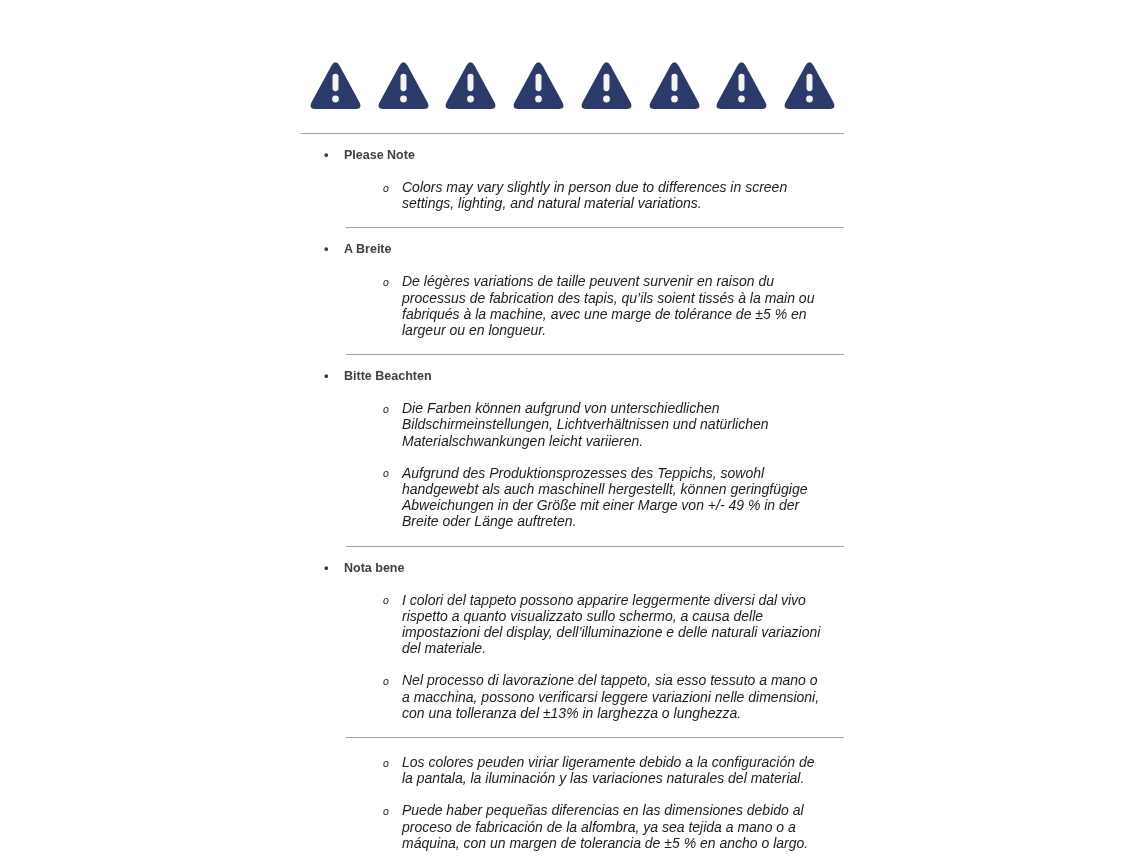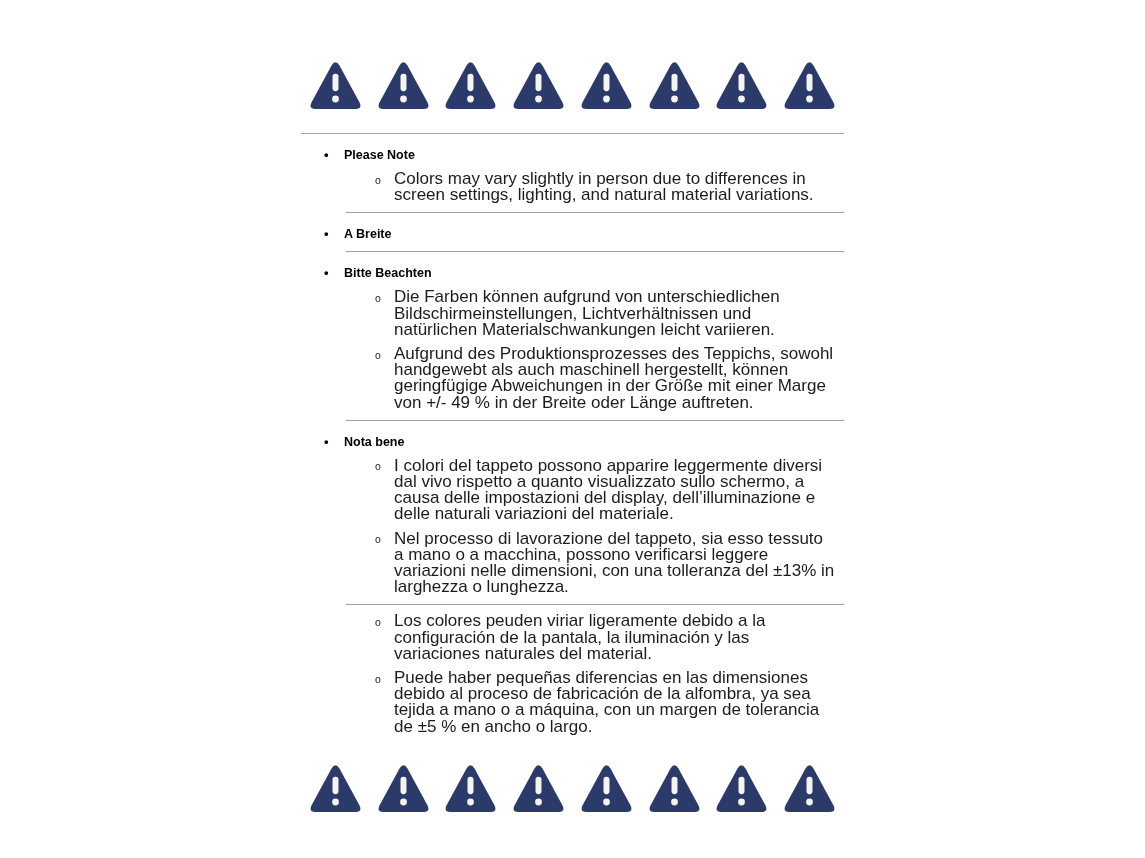--- a/index.html
+++ b/index.html
@@ -38,38 +38,39 @@
   .hr-top { margin: 22px 0 0 0; }
   .hr-mid { margin: 9px 0 0 45px; }
   
   .heading {
     position: relative;
     margin: 14px 0 2px 0;
     padding-left: 43px;
     font-size: 12.5px;
     font-weight: bold;
     line-height: 15px;
-    color: #000000;
+    color: #404040;
   }
   .heading::before {
     content: "\2022";
     position: absolute;
     left: 23px;
     top: -1px;
     font-size: 13px;
   }
   
   .item {
     position: relative;
-    margin: 8px;
+    margin: 16px;
     padding-left: 85px;
     padding-right: 1px;
-    font-size: 17px;
+    font-size: 14px;
     line-height: 16.2px;
     color: #1c1c1c;
+    font-style: italic;
   }
   .item::before {
     content: "o";
     position: absolute;
     left: 66px;
     top: 0.5px;
     font-size: 10.5px;
     line-height: 16.2px;
     color: #1c1c1c;
   }
@@ -125,20 +126,21 @@
   <hr class="hr hr-top">
 
   <div class="section">
     <div class="heading">Please Note</div>
     <p class="item">Colors may vary slightly in person due to differences in screen settings, lighting, and natural material variations.</p>
     <hr class="hr hr-mid">
   </div>
 
   <div class="section">
     <div class="heading">A Breite</div>
+    <p class="item">De légères variations de taille peuvent survenir en raison du processus de fabrication des tapis, qu’ils soient tissés à la main ou fabriqués à la machine, avec une marge de tolérance de ±5 % en largeur ou en longueur.</p>
     <hr class="hr hr-mid">
   </div>
 
   <div class="section">
     <div class="heading">Bitte Beachten</div>
     <p class="item">Die Farben können aufgrund von unterschiedlichen Bildschirmeinstellungen, Lichtverhältnissen und natürlichen Materialschwankungen leicht variieren.</p>
     <p class="item">Aufgrund des Produktionsprozesses des Teppichs, sowohl handgewebt als auch maschinell hergestellt, können geringfügige Abweichungen in der Größe mit einer Marge von +/- 49 % in der Breite oder Länge auftreten.</p>
     <hr class="hr hr-mid">
   </div>
 

